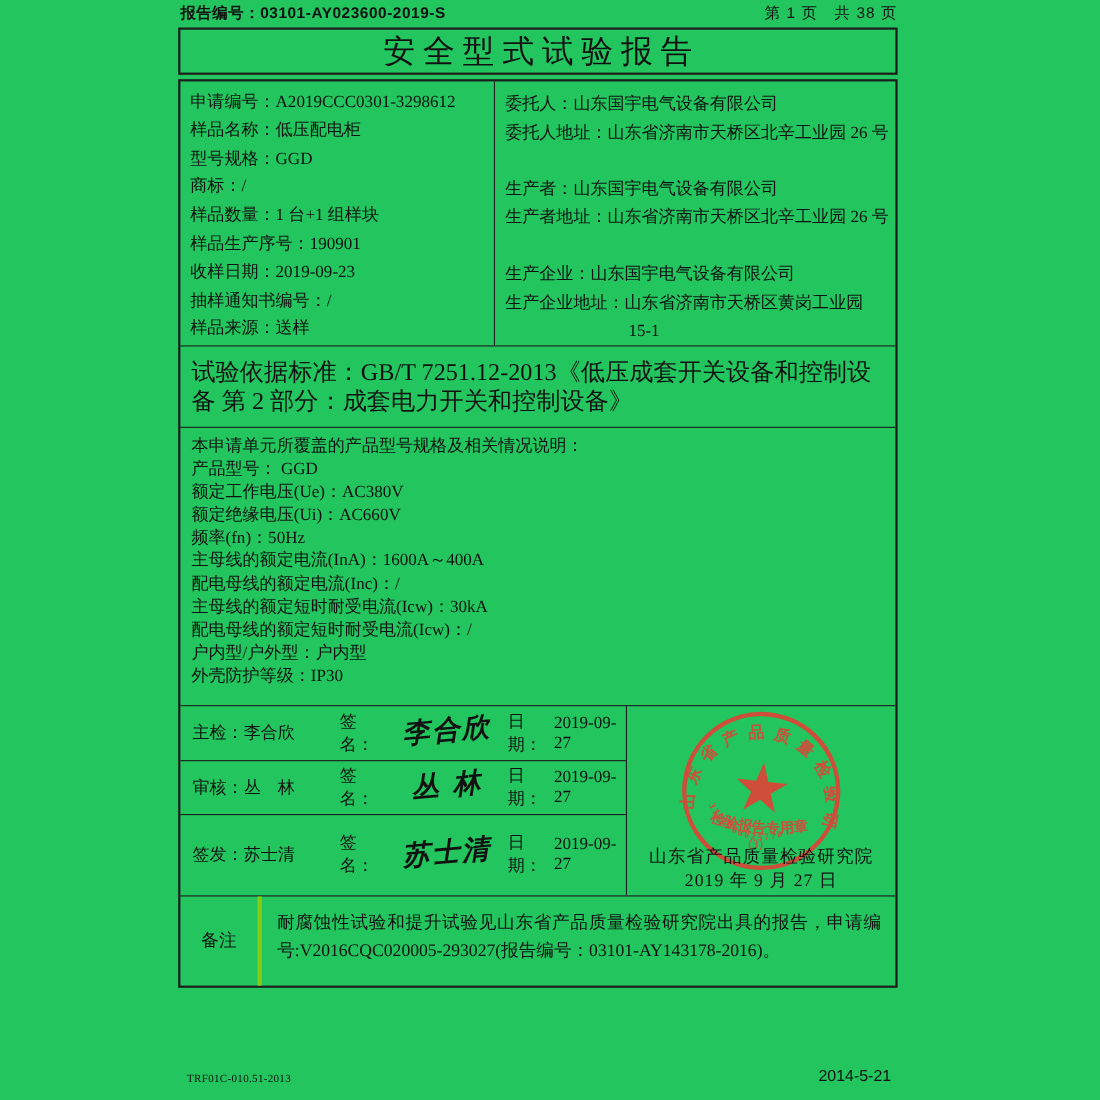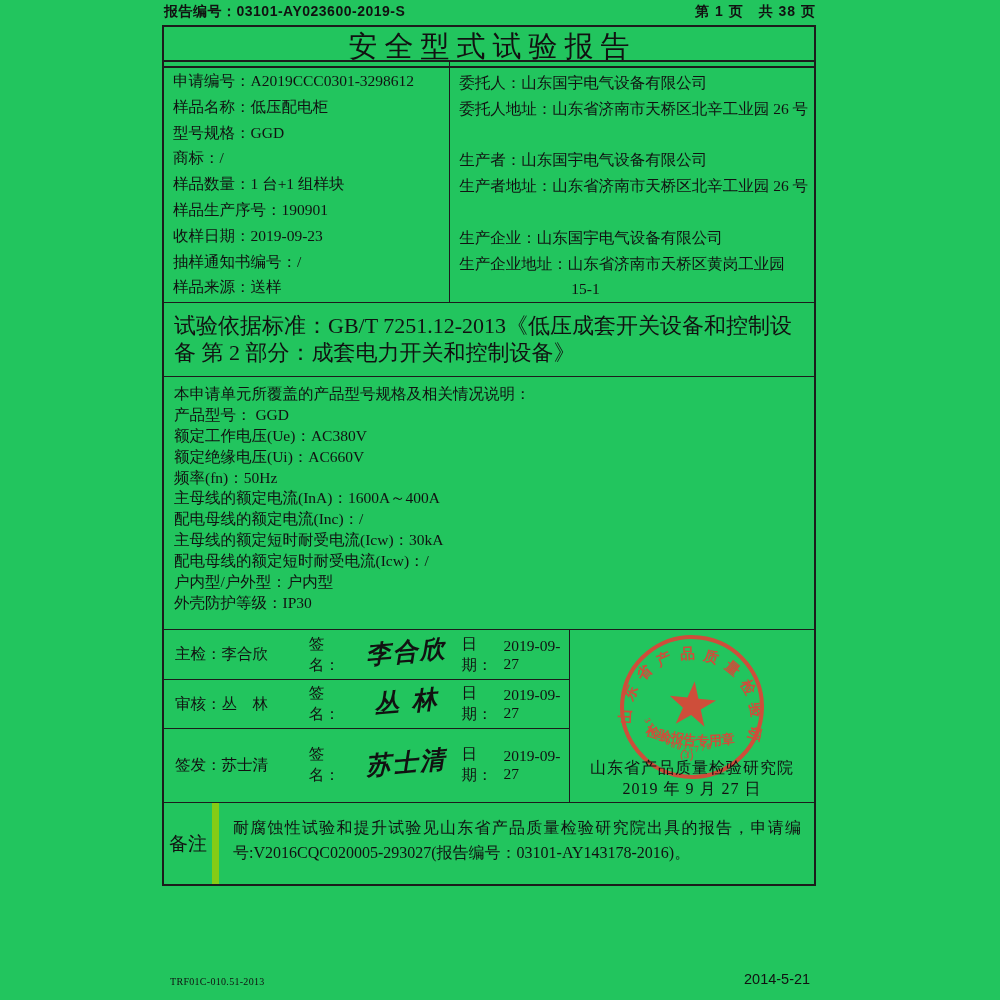--- a/index.html
+++ b/index.html
@@ -9,29 +9,29 @@
     font-family:"Liberation Serif","DejaVu Serif",serif; color:#111;
     overflow:hidden;
   }
   .doc { position:absolute; left:162px; top:0; width:654px; }
 
   
   .hdr { position:absolute; top:3px; left:2px; width:652px; display:flex;
          justify-content:space-between; align-items:baseline;
          font-family:"Liberation Sans","DejaVu Sans",sans-serif; }
   .hdr-left  { font-size:14px; font-weight:bold; letter-spacing:.5px; }
-  .hdr-right { font-size:14px; font-weight:bold; letter-spacing:1px; }
+  .hdr-right { font-size:14px; font-weight:normal; letter-spacing:1px; }
 
   
   .title-box { position:absolute; top:25px; left:0; width:654px; height:43px;
                border:2px solid #1c1c1c; display:flex; align-items:center; justify-content:center; }
   .title-box span { font-size:29px; letter-spacing:7px; text-indent:7px; font-weight:500; }
 
   
-  .tbl { position:absolute; top:60px; left:0; width:654px; border:2px solid #1c1c1c; }
+  .tbl { position:absolute; top:72px; left:0; width:654px; border:2px solid #1c1c1c; }
   .row { border-top:1px solid #1c1c1c; }
   .row:first-child { border-top:none; }
 
   .row1 { display:flex; height:240px; }
   .cell-left  { width:293px; border-right:1px solid #1c1c1c; padding:6px 6px 0 9px; }
   .cell-right { flex:1; padding:8px 6px 0 9px; }
   .line  { height:25.8px; line-height:25.8px; font-size:15.5px; white-space:nowrap; }
   .indent { padding-left:112px; }
 
   .row2 { height:74px; padding:9px 12px 0 10px; font-size:22px; line-height:27px; }
@@ -55,22 +55,22 @@
   }
   .sig-date { margin-left:2px; }
 
   .stamp-cell { flex:1; position:relative; }
   .stamp { position:absolute; left:46px; top:1px; width:152px; height:152px;
            transform:rotate(6deg); opacity:.92; }
   .stamp-footer { position:absolute; bottom:3px; left:0; width:100%; text-align:center; }
   .stamp-footer div { font-size:16px; line-height:21px; letter-spacing:1px; }
 
   .row6 { display:flex; height:82px; }
-  .remark-label { width:55px; border-right:7px solid #84cc16; display:flex;
-                  align-items:center; justify-content:center; font-size:19px; }
+  .remark-label { width:74px; border-right:4px solid #84cc16; display:flex;
+                  align-items:center; justify-content:center; font-size:16px; }
   .remark-body { flex:1; padding:12px 13px 0 14px; font-size:16px; line-height:25px;
                  text-align:justify; text-justify:inter-character; }
 
   
   .footer-left  { position:absolute; left:170px; top:976px; font-size:10px; letter-spacing:.3px; }
   .footer-right { position:absolute; left:744px; top:971px; font-size:14.5px;
                   font-family:"Liberation Sans","DejaVu Sans",sans-serif; }
 </style>
 </head>
 <body>

